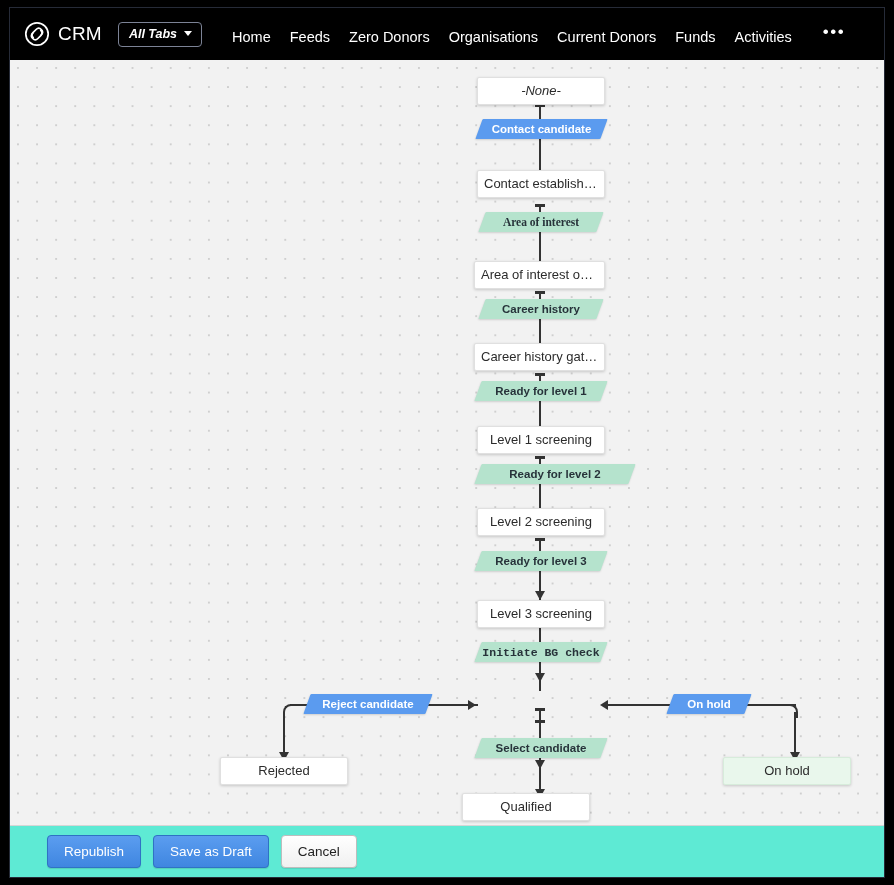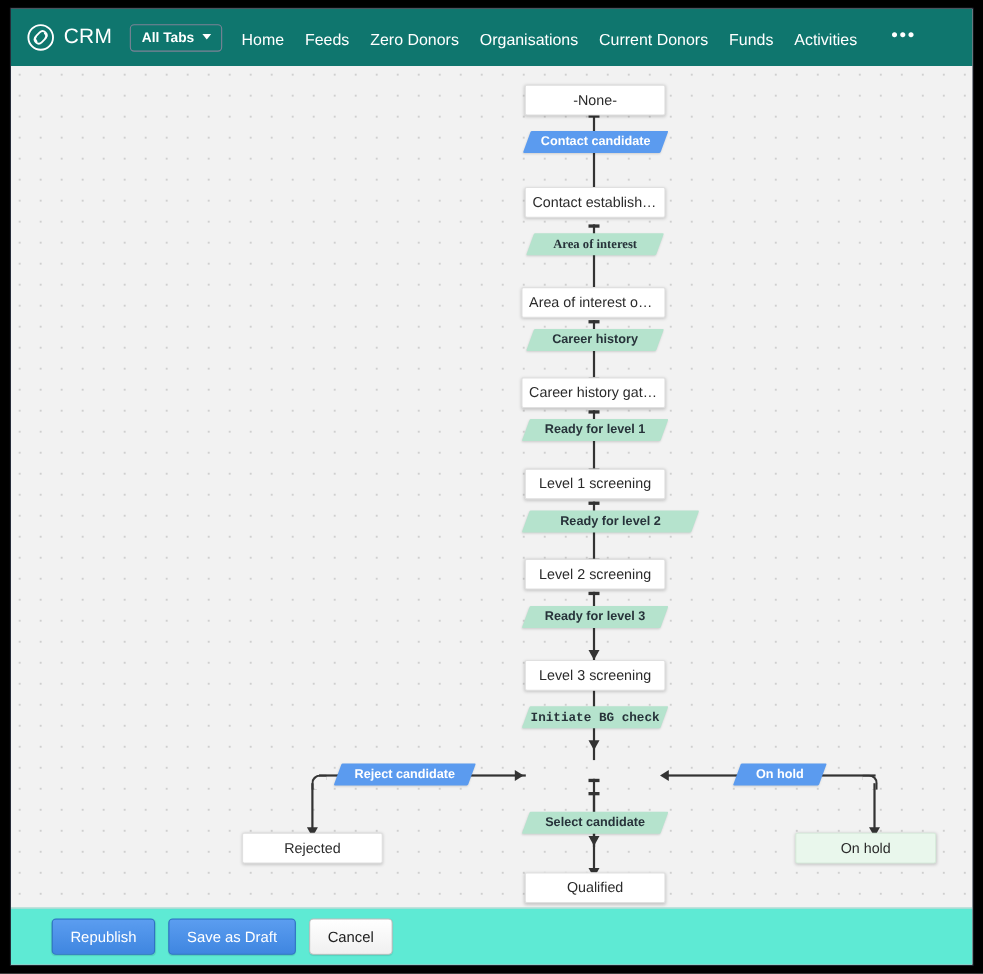--- a/index.html
+++ b/index.html
@@ -27,21 +27,21 @@
     overflow: hidden;
     box-shadow: 0 0 0 1px #262b38;
   }
 
   
   #topnav {
     position: absolute;
     left: 0; top: 0;
     width: 874px;
     height: 52px;
-    background: #0f766e;
+    background: #000000;
     display: flex;
     align-items: center;
     padding: 0 14px;
     box-sizing: border-box;
   }
   .brand {
     display: flex;
     align-items: center;
     gap: 8px;
     margin-right: 16px;
@@ -55,27 +55,28 @@
     font-size: 19px;
     letter-spacing: .2px;
   }
   .alltabs-btn {
     color: #ffffff;
     font-size: 12.5px;
     font-weight: bold;
     border: 1px solid #7c8396;
     border-radius: 4px;
     padding: 4px 9px 5px 10px;
-    margin-right: 18px;
+    margin-right: 30px;
     display: flex;
     align-items: center;
     gap: 7px;
     background: transparent;
     cursor: pointer;
     white-space: nowrap;
+    font-style: italic;
   }
   .caret-down {
     width: 0; height: 0;
     border-left: 4px solid transparent;
     border-right: 4px solid transparent;
     border-top: 5px solid #ffffff;
     display: block;
   }
   #navlinks {
     display: flex;
@@ -343,36 +344,36 @@
       <div class="corner tl" style="left:273px; top:644px; width:12px; height:12px;"></div>
       <div class="conn v" style="left:273px; top:652px; height:48px;"></div>
       <div class="arrow-down" style="left:269px; top:692px;"></div>
 
       <div class="conn h" style="left:596px; top:644px; width:190px;"></div>
       <div class="arrow-left" style="left:590px; top:640px;"></div>
       <div class="corner tr" style="left:774px; top:644px; width:12px; height:12px;"></div>
       <div class="conn v" style="left:784px; top:652px; height:48px;"></div>
       <div class="arrow-down" style="left:780px; top:692px;"></div>
 
-      <div class="node" style="left:467px; top:17px;  width:128px;">-None-</div>
+      <div class="node" style="left:467px; top:17px;  width:128px;font-style:italic;">-None-</div>
 
       <div class="node" style="left:467px; top:110px; width:128px;">Contact established</div>
 
       <div class="node" style="left:464px; top:201px; width:131px;">Area of interest obt…</div>
 
       <div class="node" style="left:464px; top:283px; width:131px;">Career history gath…</div>
 
       <div class="node" style="left:467px; top:366px; width:128px;">Level 1 screening</div>
 
       <div class="node" style="left:467px; top:448px; width:128px;">Level 2 screening</div>
 
       <div class="node" style="left:467px; top:540px; width:128px;">Level 3 screening</div>
 
 
-      <div class="node" style="left:467px; top:733px; width:128px;">Qualified</div>
+      <div class="node" style="left:452px; top:733px; width:128px;">Qualified</div>
 
       <div class="node" style="left:210px; top:697px; width:128px;">Rejected</div>
 
       <div class="node green" style="left:713px; top:697px; width:128px;">On hold</div>
 
       <div class="translabel blue" style="left:469px; top:59px;  width:125px;">
         <span class="skew"></span>
         <span class="txt">Contact candidate</span>
       </div>
 

